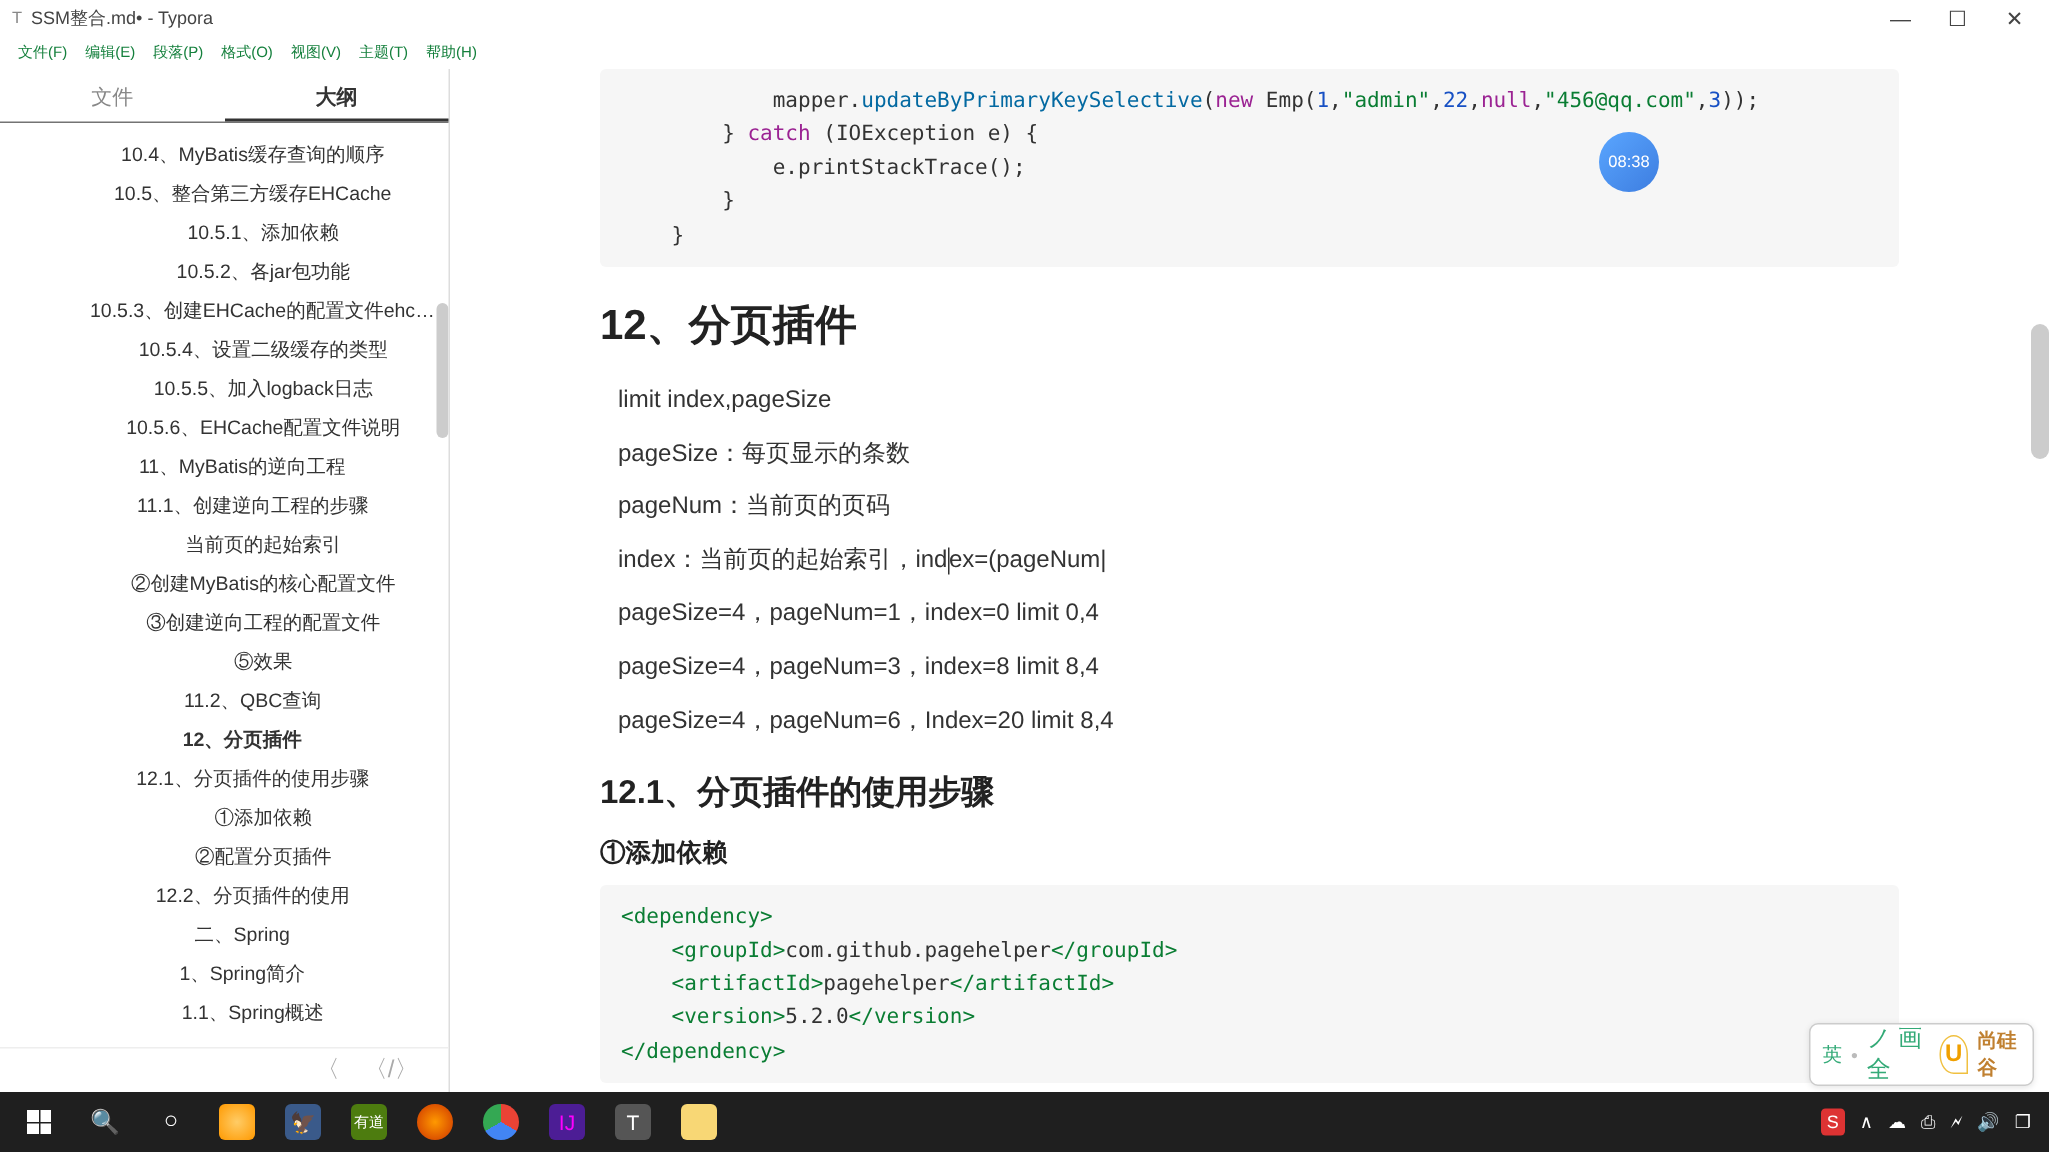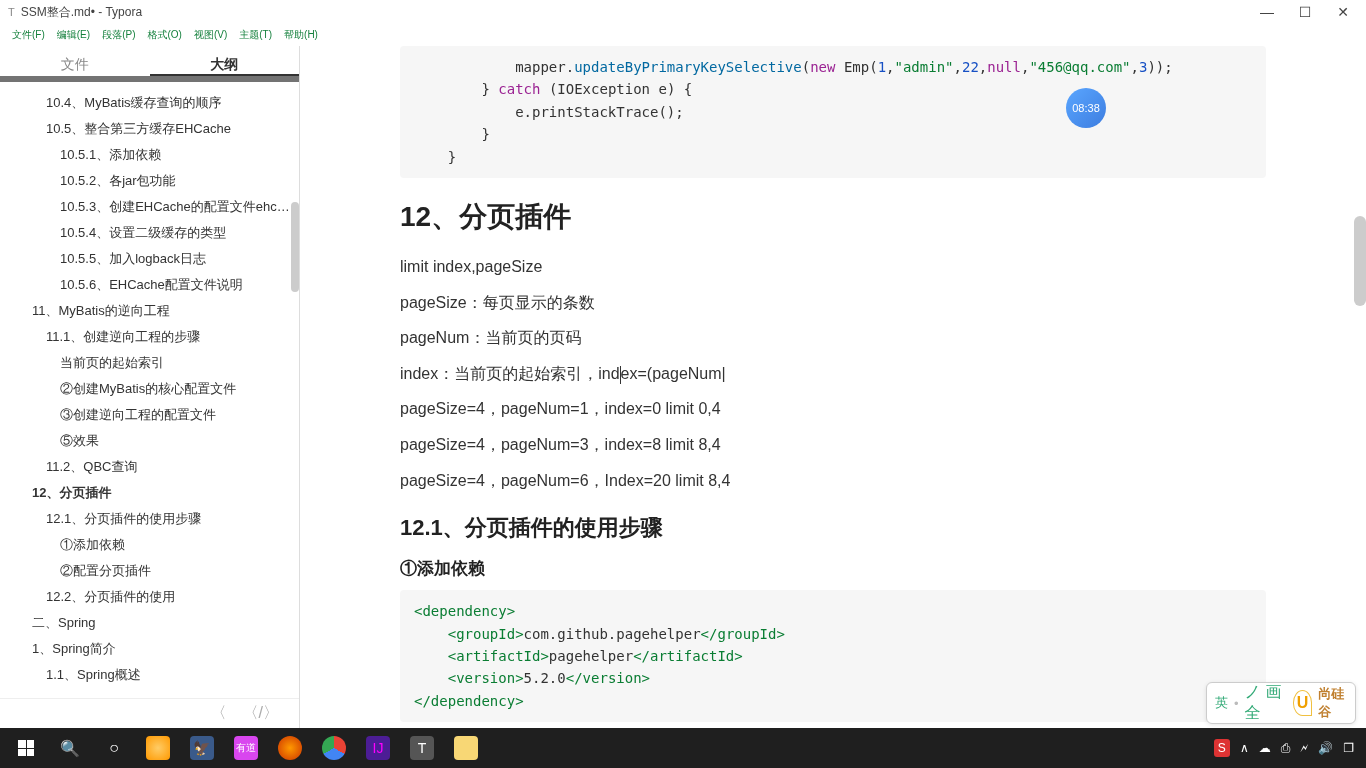--- a/index.html
+++ b/index.html
@@ -5,42 +5,42 @@
 * { margin: 0; padding: 0; box-sizing: border-box; }
 body { font-family: "Microsoft YaHei", "Segoe UI", Arial, sans-serif; font-size: 14px; background: #fff; overflow: hidden; width: 1366px; height: 768px; position: relative; }
 .titlebar { height: 24px; display: flex; align-items: center; padding: 0 8px; color: #444; font-size: 12px; }
 .titlebar-left { flex: 1; display: flex; align-items: center; gap: 6px; }
 .win-controls { display: flex; gap: 24px; padding-right: 8px; }
 .win-btn { width: 14px; height: 14px; display: flex; align-items: center; justify-content: center; font-size: 14px; cursor: pointer; }
 .menubar { height: 22px; display: flex; align-items: center; padding: 0 8px; gap: 4px; font-size: 10px; color: #15803d; }
 .menubar span { cursor: pointer; padding: 0 4px; }
 .app-body { display: flex; height: 682px; }
 .sidebar { width: 300px; border-right: 1px solid #ddd; display: flex; flex-direction: column; position: relative; }
-.side-tabs { display: flex; height: 36px; border-bottom: 6px solid #737373; }
+.side-tabs { display: flex; height: 36px; border-bottom: 1px solid #737373; }
 .side-tab { flex: 1; text-align: center; line-height: 36px; font-size: 14px; color: #888; cursor: pointer; }
 .side-tab.active { color: #333; font-weight: bold; border-bottom: 2px solid #333; }
 .outline { flex: 1; overflow-y: auto; padding: 8px 0 8px 8px; font-size: 13px; color: #333; position: relative; }
-.outline-item { padding: 4px 8px 4px 0; cursor: pointer; white-space: nowrap; overflow: hidden; text-overflow: ellipsis; }
+.outline-item { padding: 4px 8px 4px 0; cursor: pointer; white-space: nowrap; overflow: hidden; text-overflow: ellipsis; text-align: center; }
 .outline-item.bold { font-weight: bold; }
 .ind-1 { padding-left: 38px; }
 .ind-2 { padding-left: 52px; }
 .ind-0 { padding-left: 24px; }
 .side-scroll { position: absolute; right: 0; top: 120px; width: 8px; height: 90px; background: #ccc; border-radius: 4px; }
 .side-footer { height: 30px; border-top: 1px solid #eee; display: flex; align-items: center; justify-content: flex-end; gap: 16px; padding-right: 20px; color: #aaa; font-size: 16px; }
 .editor { flex: 1; overflow-y: auto; padding: 0 100px 40px 100px; position: relative; }
 .code-block { background: #f6f6f6; border-radius: 4px; padding: 10px 14px; font-family: Consolas, monospace; font-size: 14px; line-height: 1.6; white-space: pre; color: #333; margin-bottom: 20px; overflow-x: auto; }
 .k-type { color: #9b2393; }
 .k-num { color: #1750c4; }
 .k-str { color: #0a7d33; }
 .k-method { color: #0369a1; }
 .k-tag { color: #0a7d33; }
 h2.sec { font-size: 28px; font-weight: bold; margin: 18px 0 18px 0; color: #222; }
 h3.subsec { font-size: 22px; font-weight: bold; margin: 20px 0 14px 0; color: #222; }
 h4.subsub { font-size: 17px; font-weight: bold; margin: 14px 0 10px 0; color: #222; }
-p.body { font-size: 16px; color: #333; margin: 10px 0; line-height: 1.6; }
+p.body { font-size: 16px; color: #333; margin: 10px 12px; line-height: 1.6; }
 .editor-scroll { position: absolute; right: 0; top: 170px; width: 12px; height: 90px; background: #ccc; border-radius: 6px; }
 .badge-circle { position: absolute; top: 42px; right: 260px; width: 40px; height: 40px; border-radius: 50%; background: linear-gradient(135deg,#5aa6ff,#3d7de0); color: #fff; font-size: 11px; display: flex; align-items: center; justify-content: center; z-index: 10; }
 .taskbar { position: absolute; bottom: 0; left: 0; right: 0; height: 40px; background: #1f1f1f; display: flex; align-items: center; padding: 0 4px; }
 .taskbar .tb-icon { width: 44px; height: 40px; display: flex; align-items: center; justify-content: center; color: #fff; font-size: 16px; cursor: pointer; }
 .taskbar .tb-right { margin-left: auto; display: flex; align-items: center; gap: 10px; color: #fff; font-size: 12px; padding-right: 8px; }
 .ime-panel { position: absolute; right: 10px; bottom: 44px; width: 150px; height: 42px; background: #fff; border: 1px solid #ccc; border-radius: 6px; display: flex; align-items: center; padding: 0 8px; font-size: 13px; color: #555; gap: 6px; box-shadow: 0 1px 4px rgba(0,0,0,.1); }
 .ime-logo { width: 26px; height: 26px; border: 1px solid #f0c040; border-radius: 50% 50% 0 50%; display: flex; align-items: center; justify-content: center; color: #f0a000; font-weight: bold; font-size: 16px; }
 .cursor-caret { display: inline-block; width: 1px; height: 18px; background: #333; vertical-align: middle; }
 .tb-app { width: 24px; height: 24px; border-radius: 4px; display: flex; align-items: center; justify-content: center; font-size: 14px; }
 </style>
@@ -156,21 +156,21 @@
     </div>
   <div class="tb-icon">🔍</div>
   <div class="tb-icon">○</div>
   <div class="tb-icon">
       <div class="tb-app" style="background:radial-gradient(#fc6,#f90)"></div>
     </div>
   <div class="tb-icon">
       <div class="tb-app" style="background:#3a5a8a;color:#fff">🦅</div>
     </div>
   <div class="tb-icon">
-      <div class="tb-app" style="background:#d946ef;color:#fff;font-size:10px">有道</div>
+      <div class="tb-app" style="background:#4d7c0f;color:#fff;font-size:10px">有道</div>
     </div>
   <div class="tb-icon">
       <div class="tb-app" style="background:radial-gradient(#f90,#c30);border-radius:50%"></div>
     </div>
   <div class="tb-icon">
       <div class="tb-app" style="background:conic-gradient(#ea4335 0 120deg,#4285f4 120deg 240deg,#34a853 240deg);border-radius:50%"></div>
     </div>
   <div class="tb-icon">
       <div class="tb-app" style="background:#4c1d95;color:#f0f">IJ</div>
     </div>

